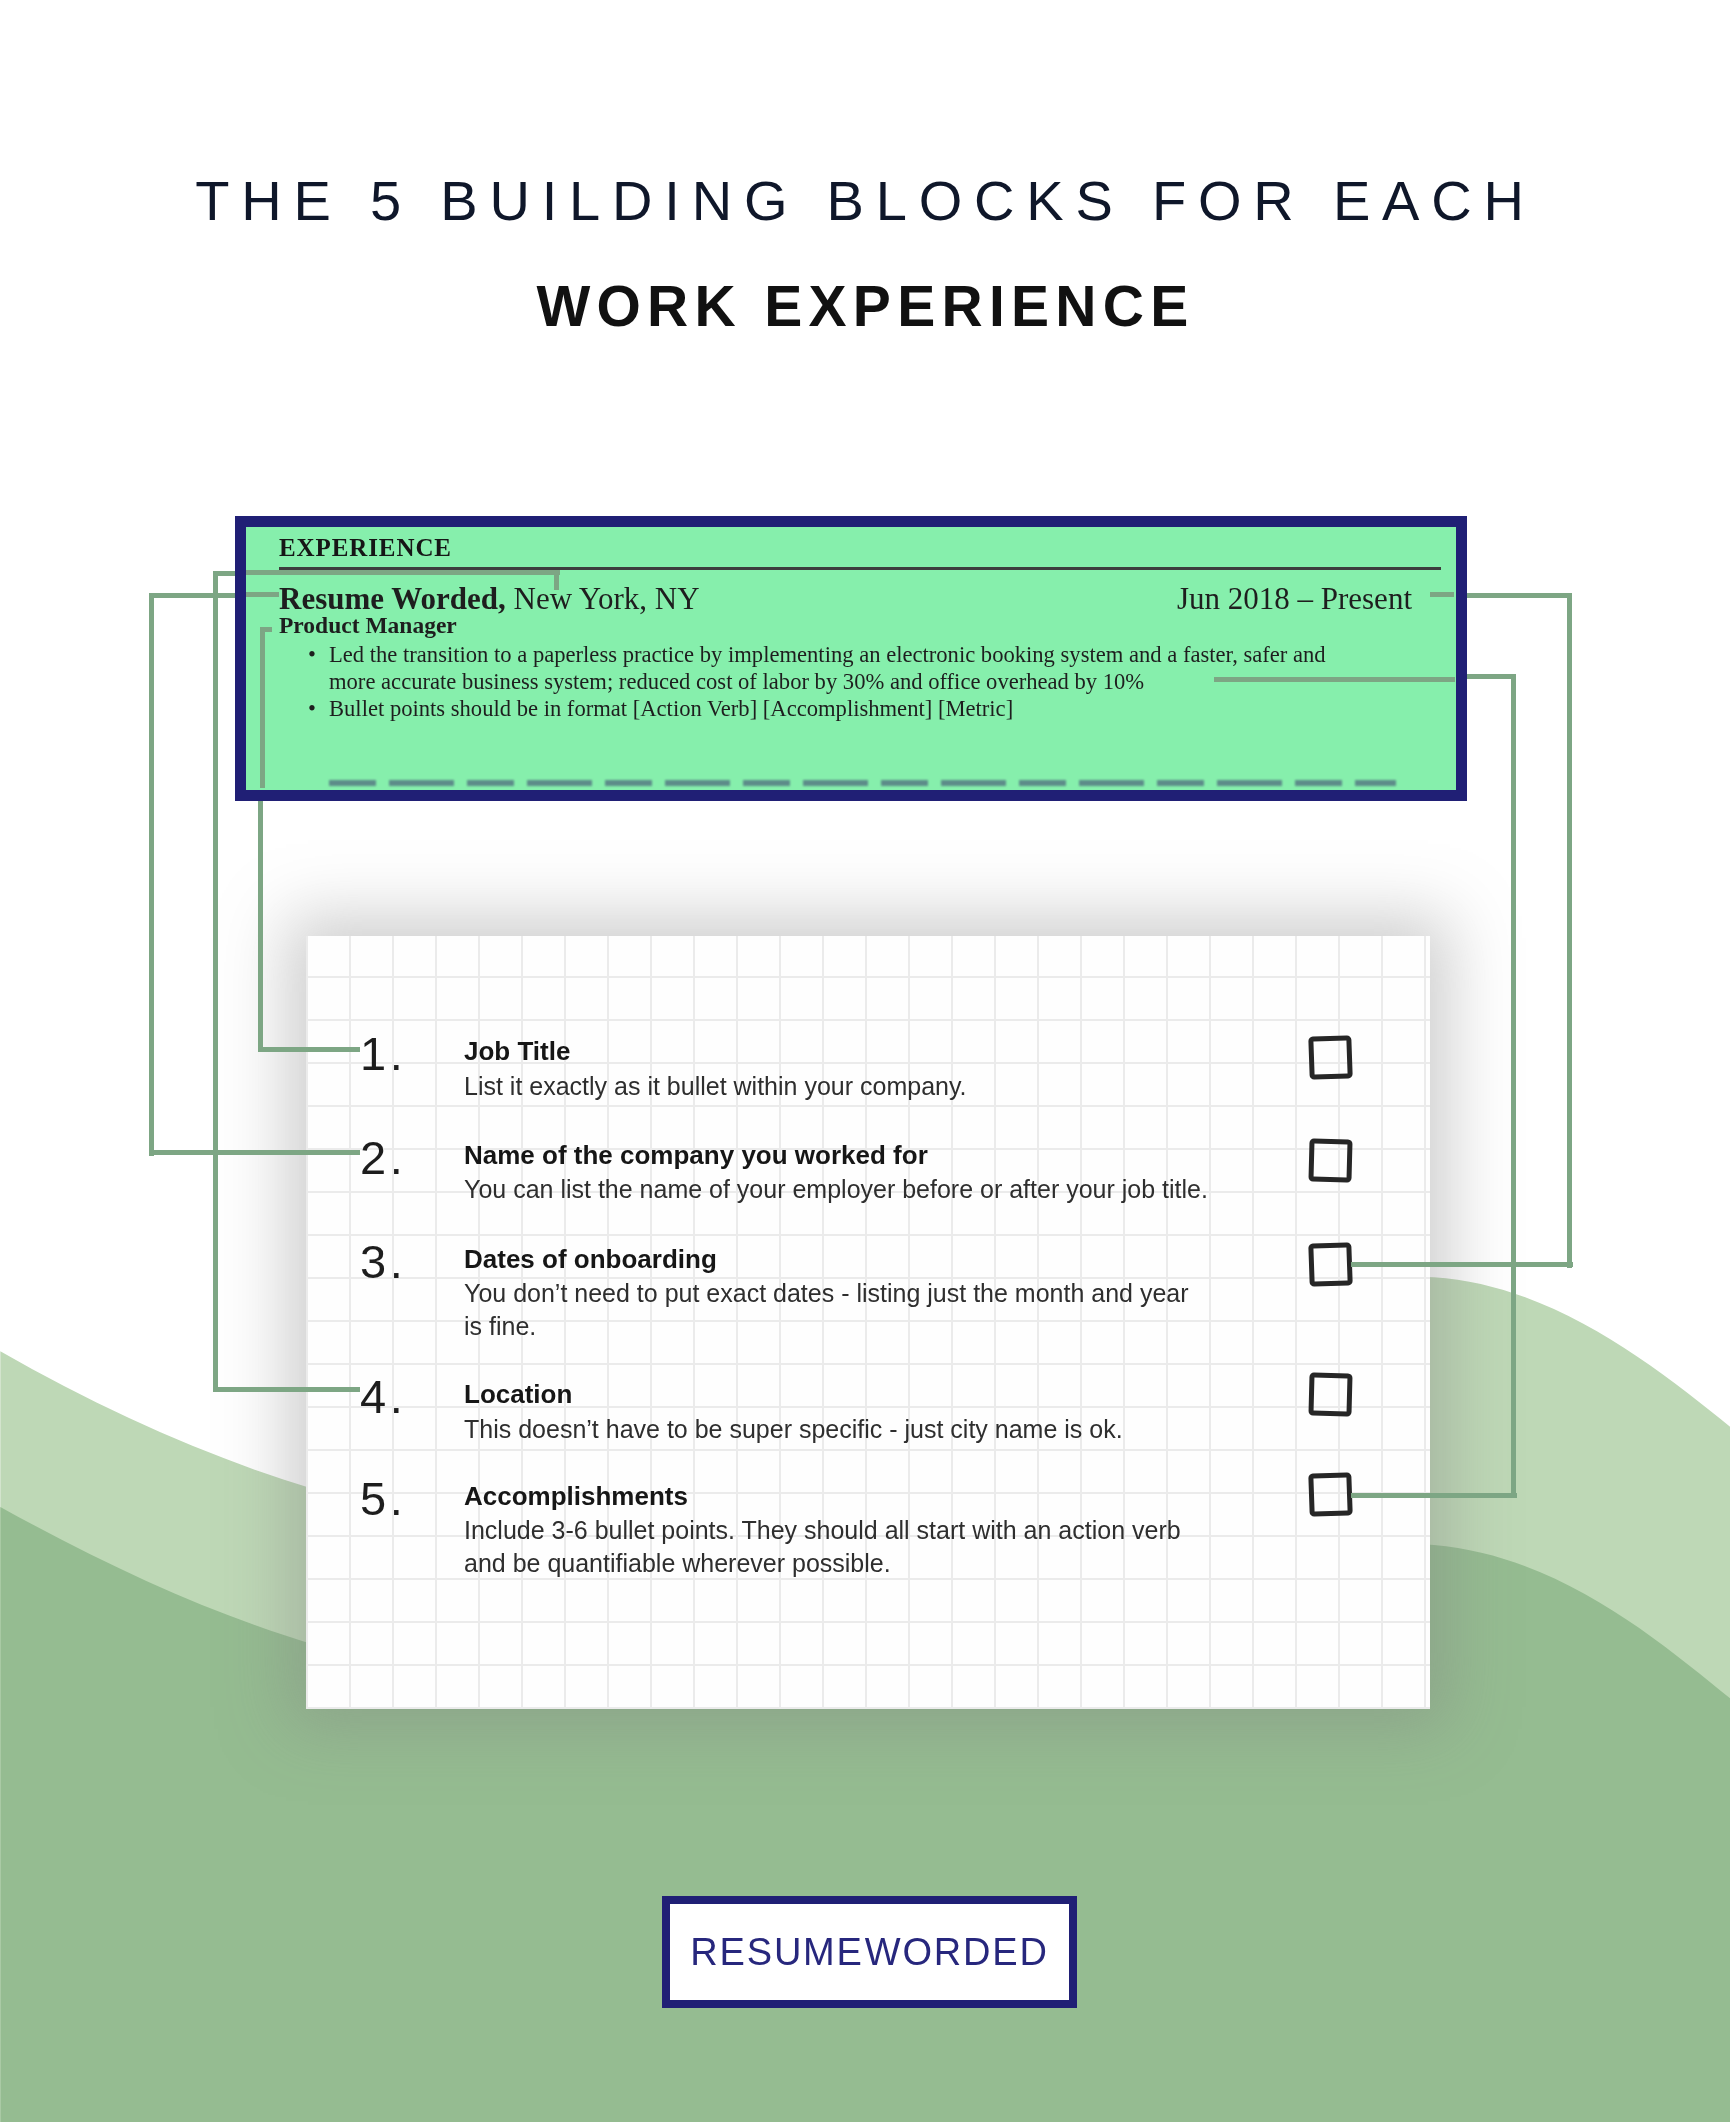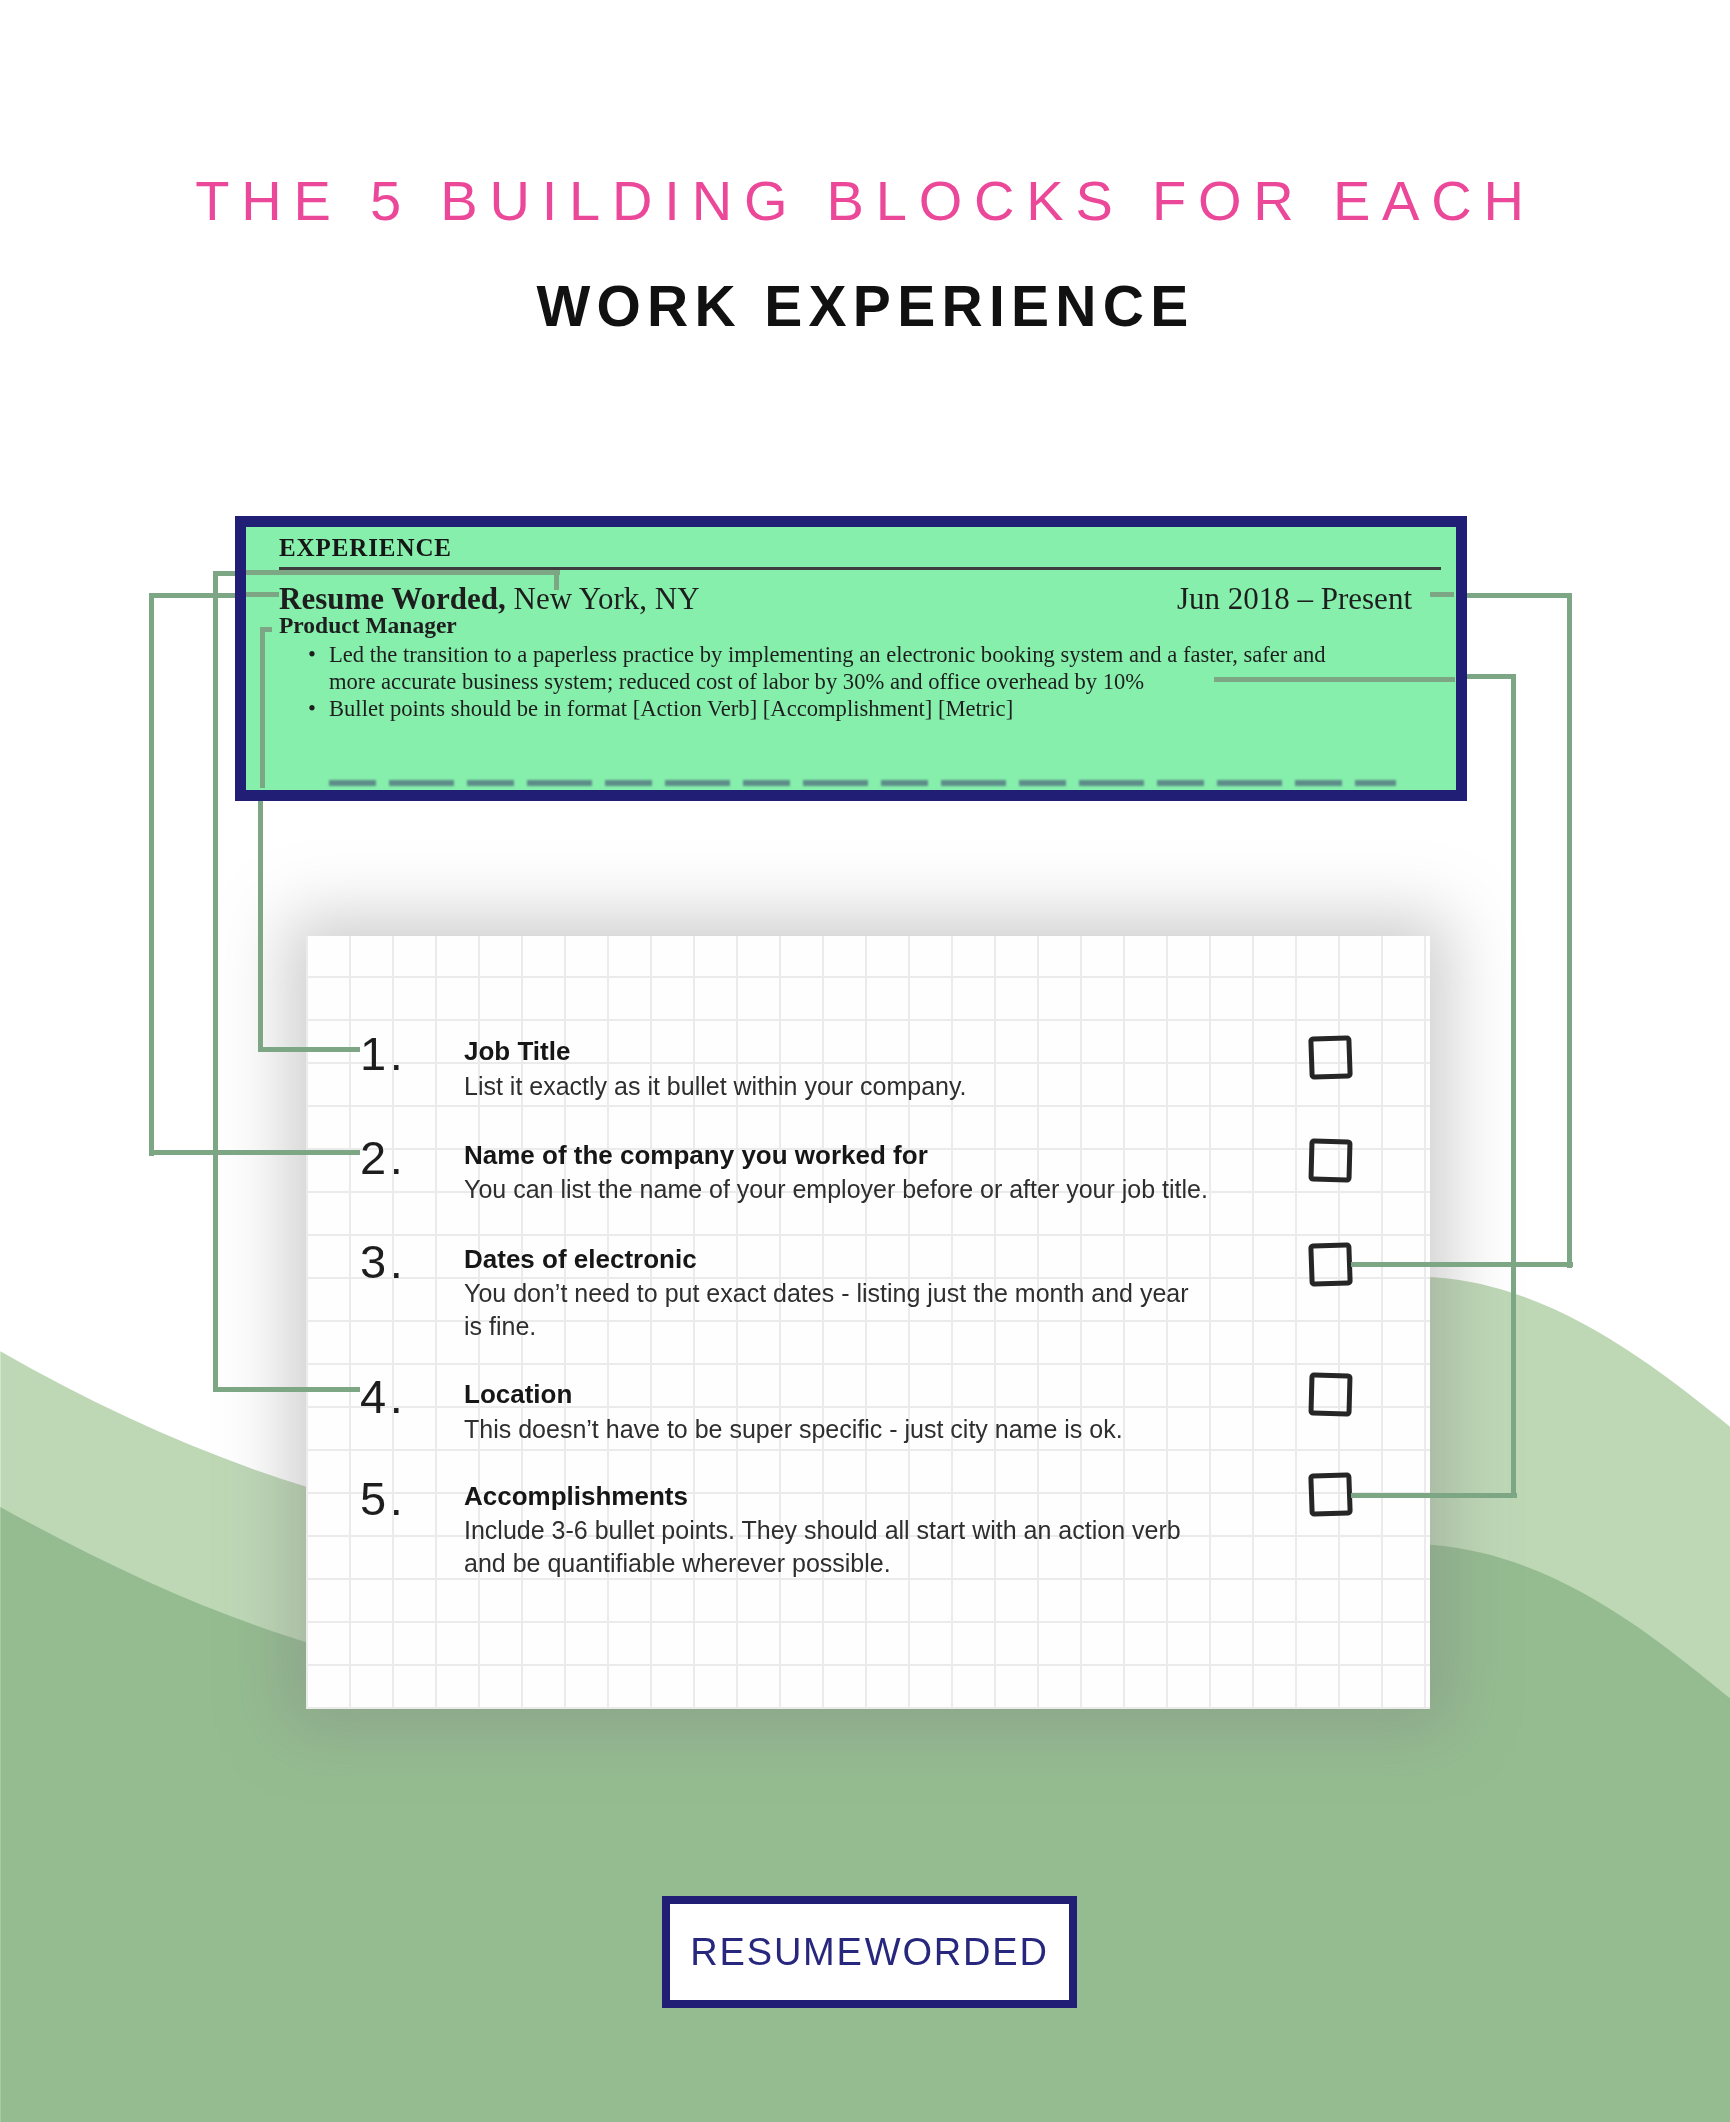--- a/index.html
+++ b/index.html
@@ -6,21 +6,21 @@
   body{
     width:1731px;height:2122px;position:relative;overflow:hidden;
     background:#ffffff;font-family:"Liberation Sans",sans-serif;
   }
   
   #waves{position:absolute;left:0;top:0;width:1731px;height:2122px;z-index:0;}
   
   .title-wrap{position:absolute;left:0;top:0;width:100%;z-index:1;text-align:center;}
   .title-line1{
     position:absolute;left:0;top:168px;width:100%;
-    font-size:56px;font-weight:400;letter-spacing:11.8px;color:#ec4899;white-space:nowrap;
+    font-size:56px;font-weight:400;letter-spacing:11.8px;color:#0f172a;white-space:nowrap;
   }
   .title-line2{
     position:absolute;left:0;top:273px;width:100%;
     font-size:57px;font-weight:800;letter-spacing:6.3px;color:#111;white-space:nowrap;
   }
   
   .conn{position:absolute;background:#7da684;z-index:3;}
   
   #resume-box{
     position:absolute;left:235px;top:516px;width:1232px;height:285px;
@@ -134,21 +134,21 @@
   <div class="item-heading" style="top:100px;">Job Title</div>
   <div class="item-body" style="top:134px;">List it exactly as it bullet within your company.</div>
   <div class="checkbox cb-r1" style="top:100px;"></div>
 
   <div class="item-number" style="top:194px;">2.</div>
   <div class="item-heading" style="top:204px;">Name of the company you worked for</div>
   <div class="item-body" style="top:237px;">You can list the name of your employer before or after your job title.</div>
   <div class="checkbox cb-r2" style="top:203px;"></div>
 
   <div class="item-number" style="top:298px;">3.</div>
-  <div class="item-heading" style="top:308px;">Dates of electronic</div>
+  <div class="item-heading" style="top:308px;">Dates of onboarding</div>
   <div class="item-body" style="top:341px;">You don’t need to put exact dates - listing just the month and year
 is fine.</div>
   <div class="checkbox cb-r1" style="top:307px;"></div>
 
   <div class="item-number" style="top:433px;">4.</div>
   <div class="item-heading" style="top:443px;">Location</div>
   <div class="item-body" style="top:477px;">This doesn’t have to be super specific - just city name is ok.</div>
   <div class="checkbox cb-r2" style="top:437px;"></div>
 
   <div class="item-number" style="top:535px;">5.</div>

